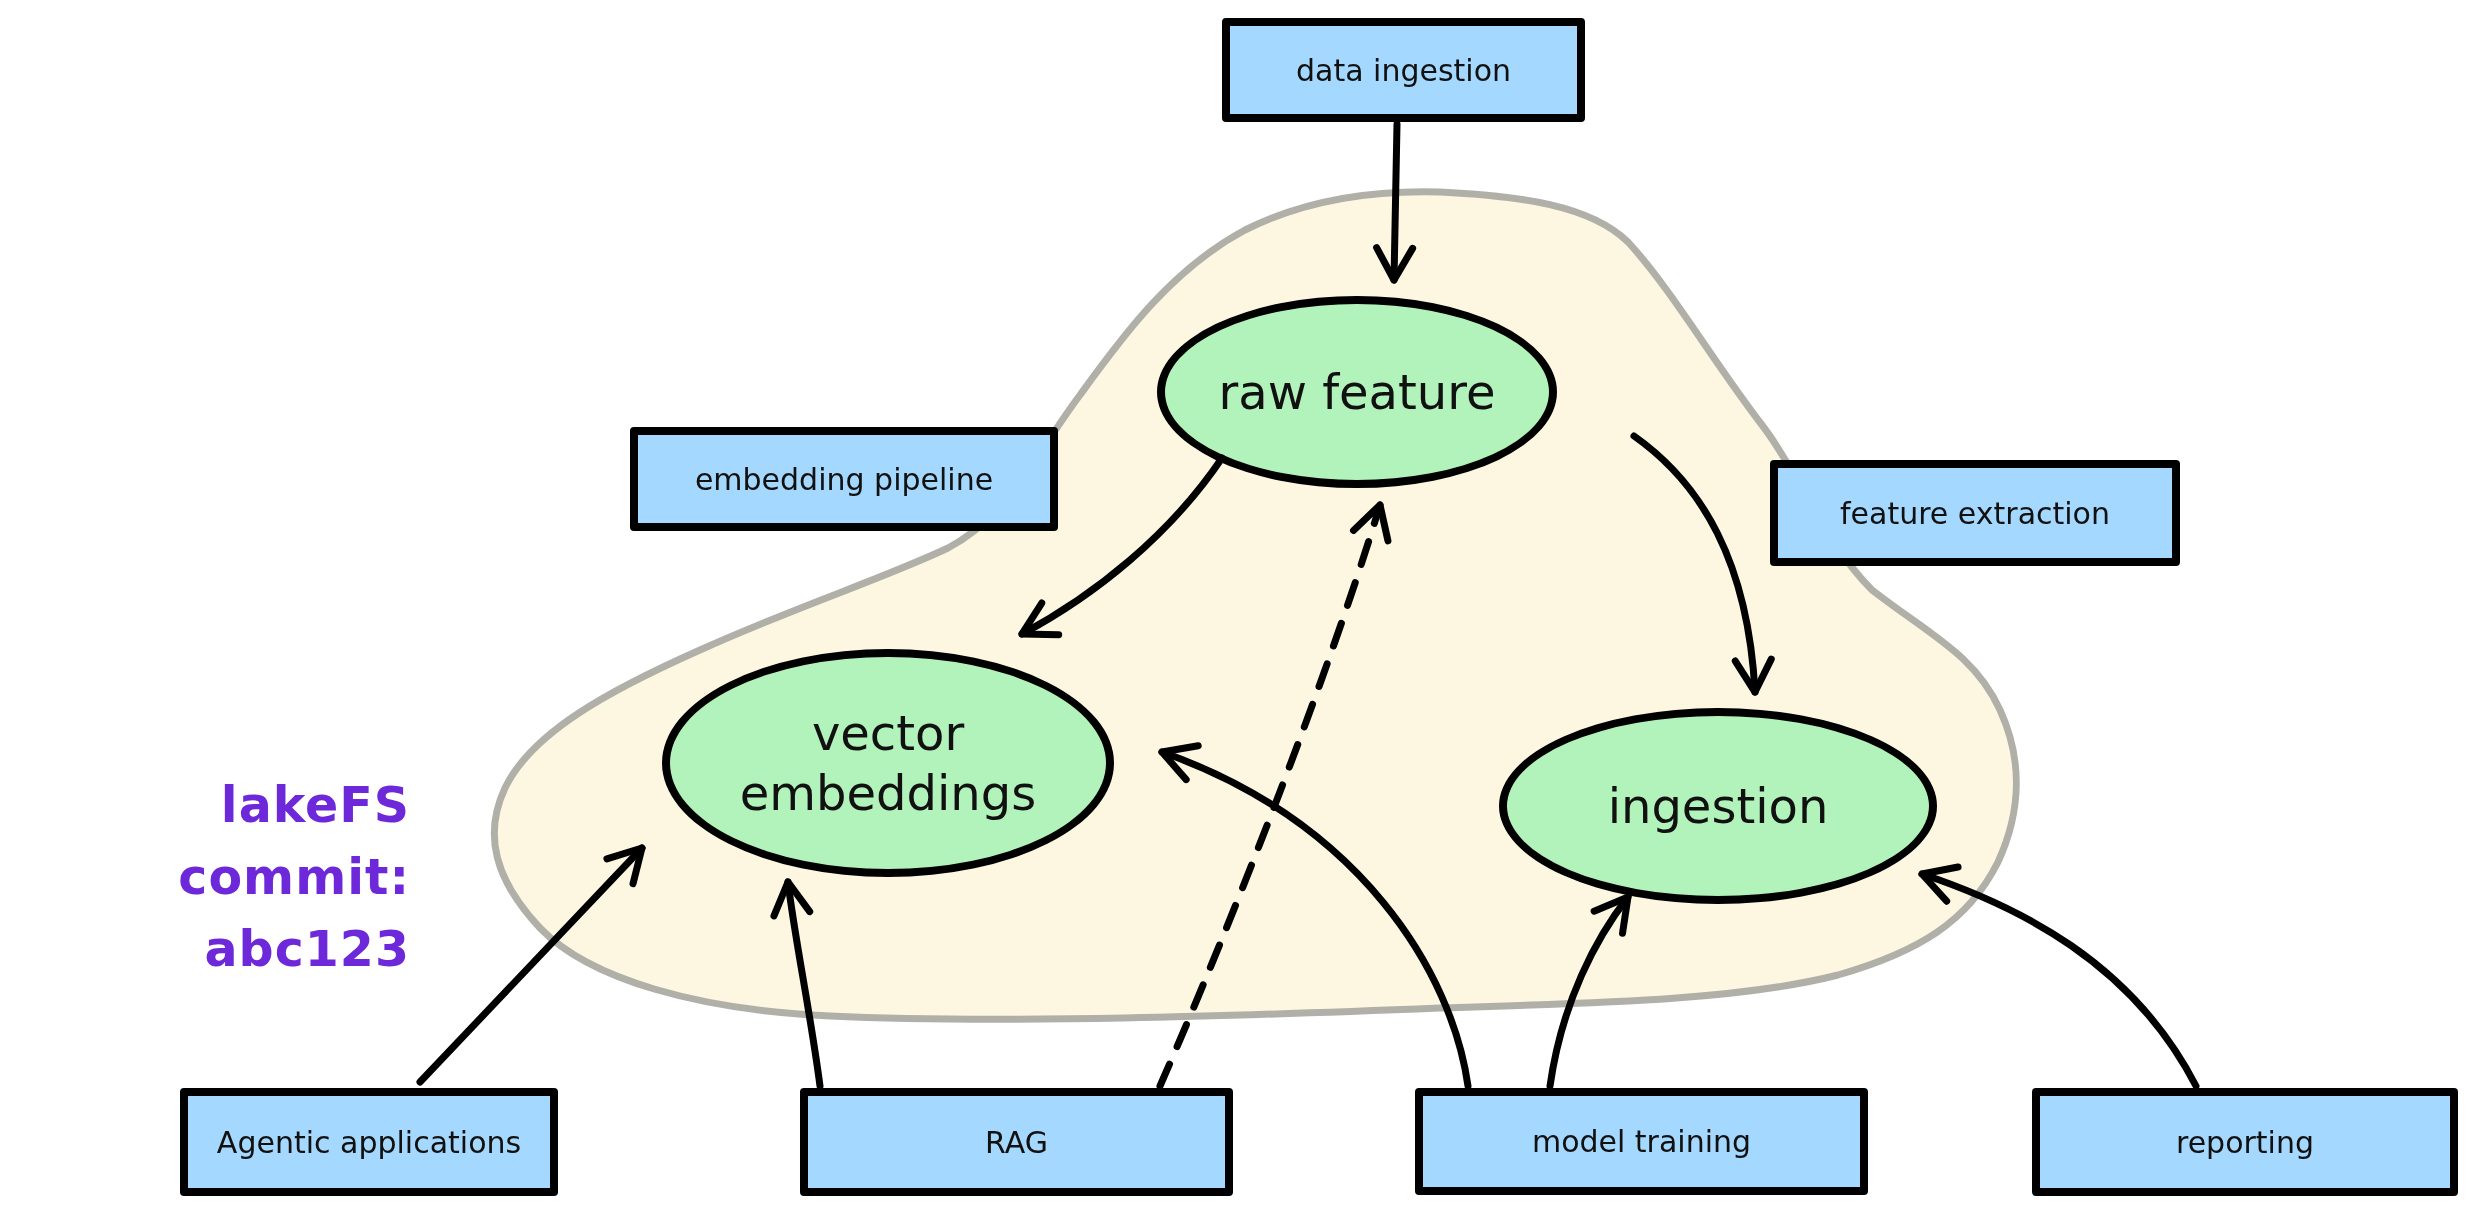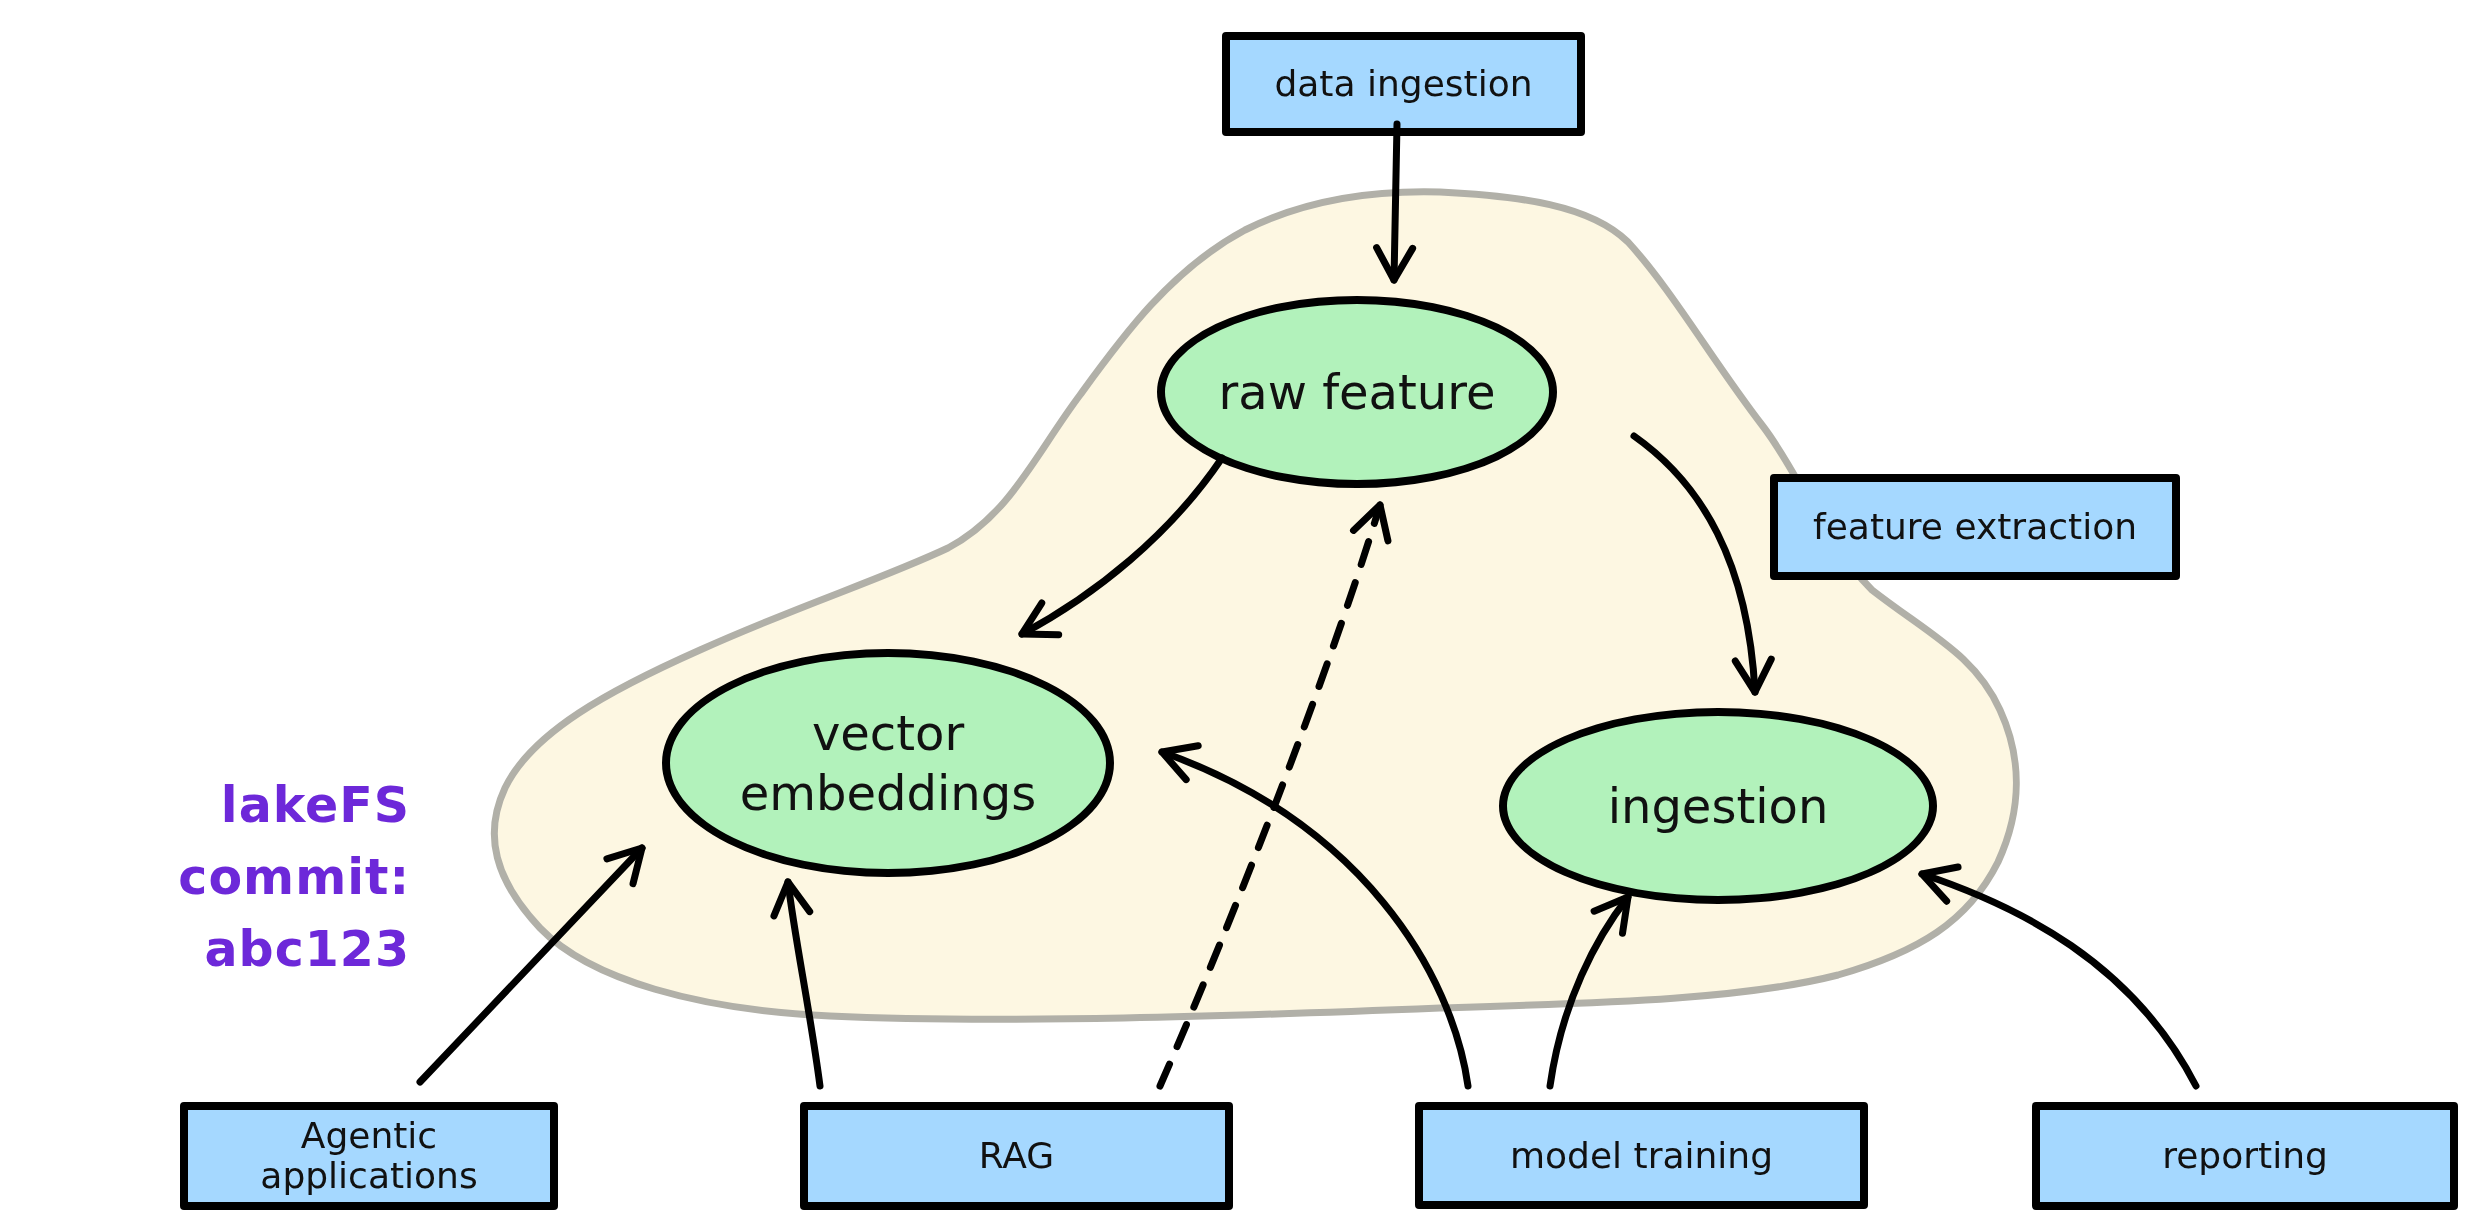--- a/index.html
+++ b/index.html
@@ -16,23 +16,22 @@
     position:absolute;
     display:flex;align-items:center;justify-content:center;
     text-align:center;
     box-sizing:border-box;
     color:#111111;
   }
   .box{
     background:#a5d8ff;
     border:8px solid #000000;
     border-radius:4px;
-    font-size:36px;
+    font-size:30px;
     line-height:1.1;
-    margin-top:14px;
   }
   .ellipse{
     background:#b2f2bb;
     border:8px solid #000000;
     border-radius:50%;
     font-size:48px;
     line-height:1.25;
   }
   .ellipse .lbl{display:block;max-width:330px;}
   #annotation{
@@ -80,20 +79,23 @@
   </div>
 
   <div class="node ellipse" style="left:1499px;top:708px;width:438px;height:196px">
     <span class="lbl">ingestion</span>
   </div>
 
   <div class="node box" style="left:1222px;top:18px;width:363px;height:104px">
     <span>data ingestion</span>
   </div>
 
+  <div class="node box" style="left:630px;top:427px;width:428px;height:104px">
+    <span>embedding pipeline</span>
+  </div>
 
   <div class="node box" style="left:1770px;top:460px;width:410px;height:106px">
     <span>feature extraction</span>
   </div>
 
   <div class="node box" style="left:180px;top:1088px;width:378px;height:108px">
     <span>Agentic applications</span>
   </div>
 
   <div class="node box" style="left:800px;top:1088px;width:433px;height:108px">

